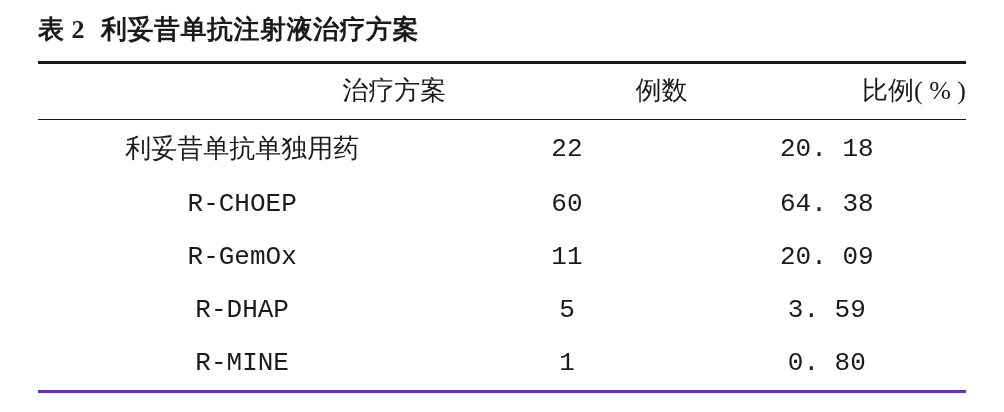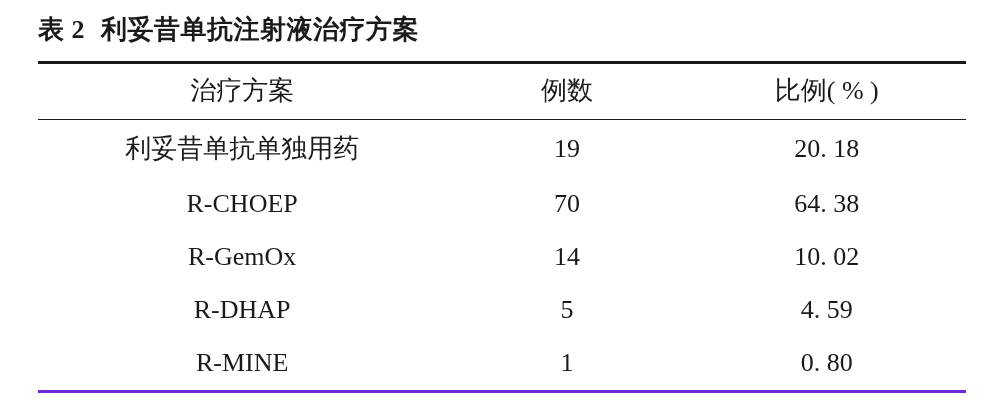--- a/index.html
+++ b/index.html
@@ -39,27 +39,28 @@
   }
   table.tbl {
     margin: 14px 38px 0 38px;
     width: 928px;
     border-collapse: collapse;
     font-size: 26px;
   }
   table.tbl thead th {
     font-weight: normal;
     padding: 9px 0 11px 0;
-    text-align: center;
+    text-align: right;
     font-size: 26px;
   }
   table.tbl tbody td {
     padding: 11px 0 12px 0;
     text-align: center;
     font-size: 26px;
+    font-family: Liberation Mono, monospace;
   }
   
   .rule-top {
     border-top: 3px solid #1a1a1a;
   }
   .rule-mid {
     border-bottom: 1.6px solid #1a1a1a;
   }
   .rule-bottom {
     border-bottom: 3px solid #6d28d9;
@@ -94,37 +95,37 @@
     <thead>
       <tr class="rule-top rule-mid">
         <th>治疗方案</th>
         <th>例数</th>
         <th class="pct-head">比例( % )</th>
       </tr>
     </thead>
     <tbody>
       <tr>
         <td class="latin">利妥昔单抗单独用药</td>
-        <td class="num">19</td>
+        <td class="num">22</td>
         <td class="num">20. 18</td>
       </tr>
       <tr>
         <td class="latin">R-CHOEP</td>
-        <td class="num">70</td>
+        <td class="num">60</td>
         <td class="num">64. 38</td>
       </tr>
       <tr>
         <td class="latin">R-GemOx</td>
-        <td class="num">14</td>
-        <td class="num">10. 02</td>
+        <td class="num">11</td>
+        <td class="num">20. 09</td>
       </tr>
       <tr>
         <td class="latin">R-DHAP</td>
         <td class="num">5</td>
-        <td class="num">4. 59</td>
+        <td class="num">3. 59</td>
       </tr>
       <tr class="rule-bottom">
         <td class="latin">R-MINE</td>
         <td class="num">1</td>
         <td class="num">0. 80</td>
       </tr>
     </tbody>
   </table>
 
 </div>

